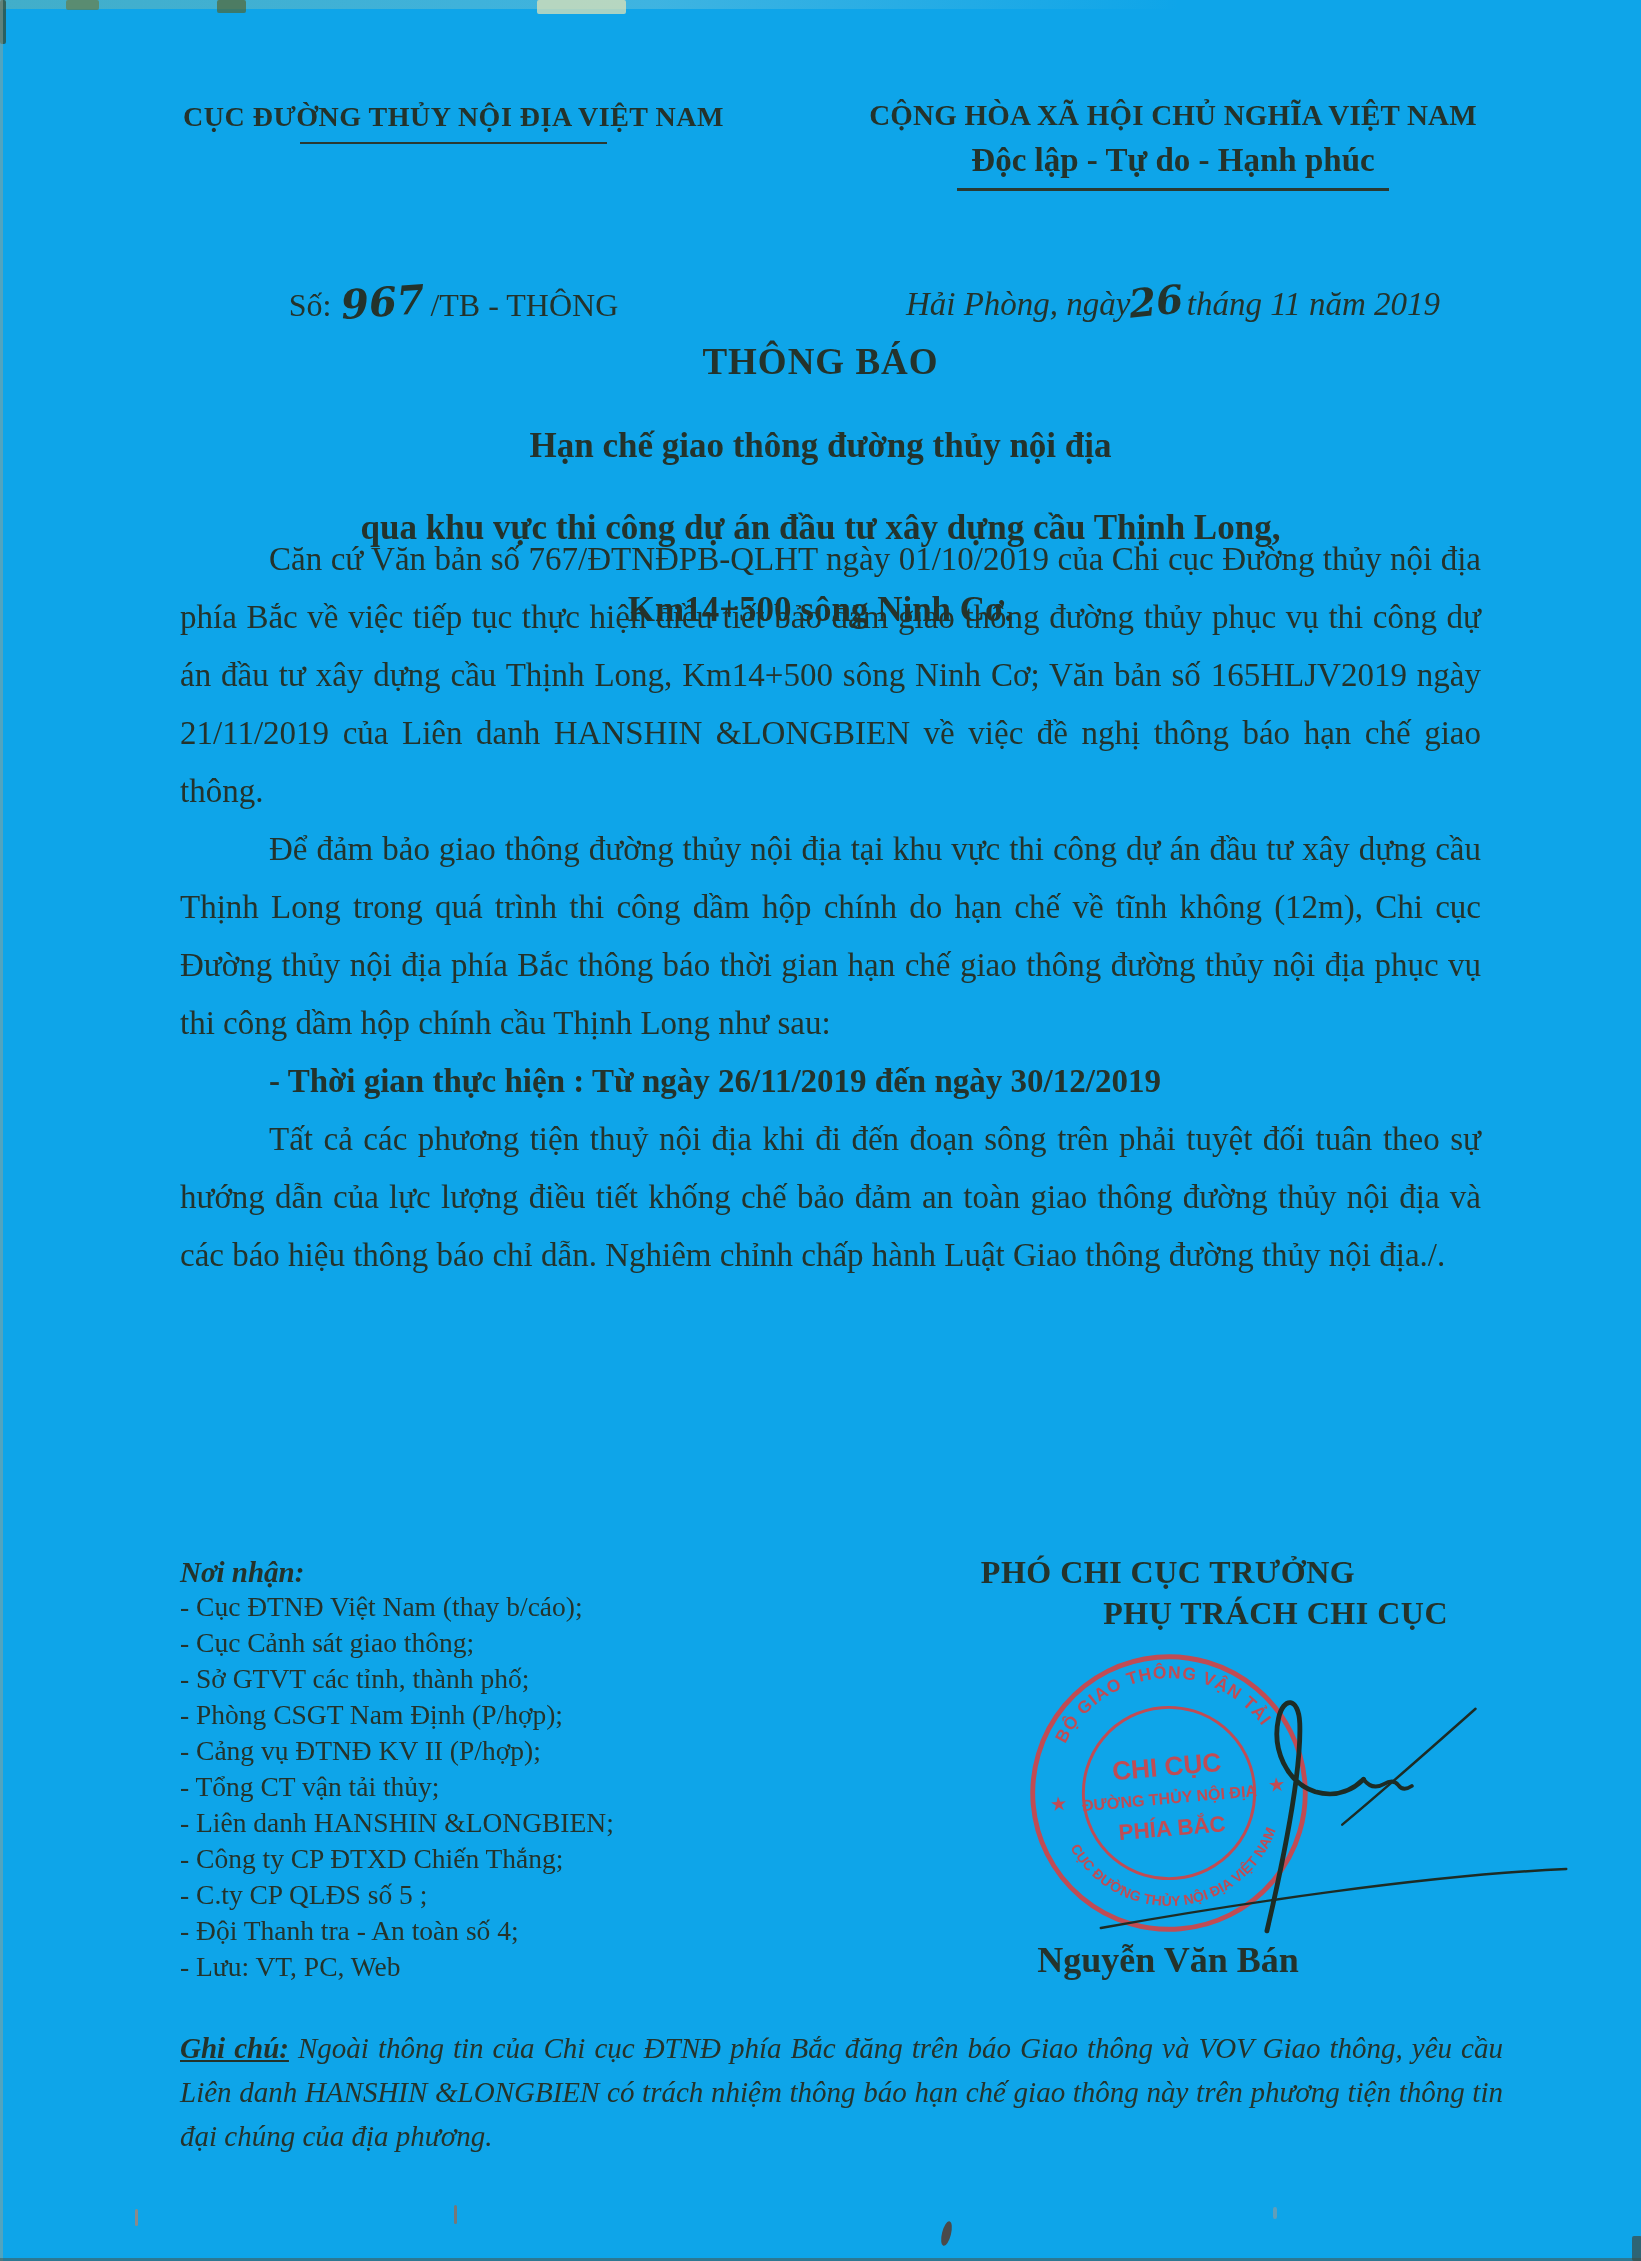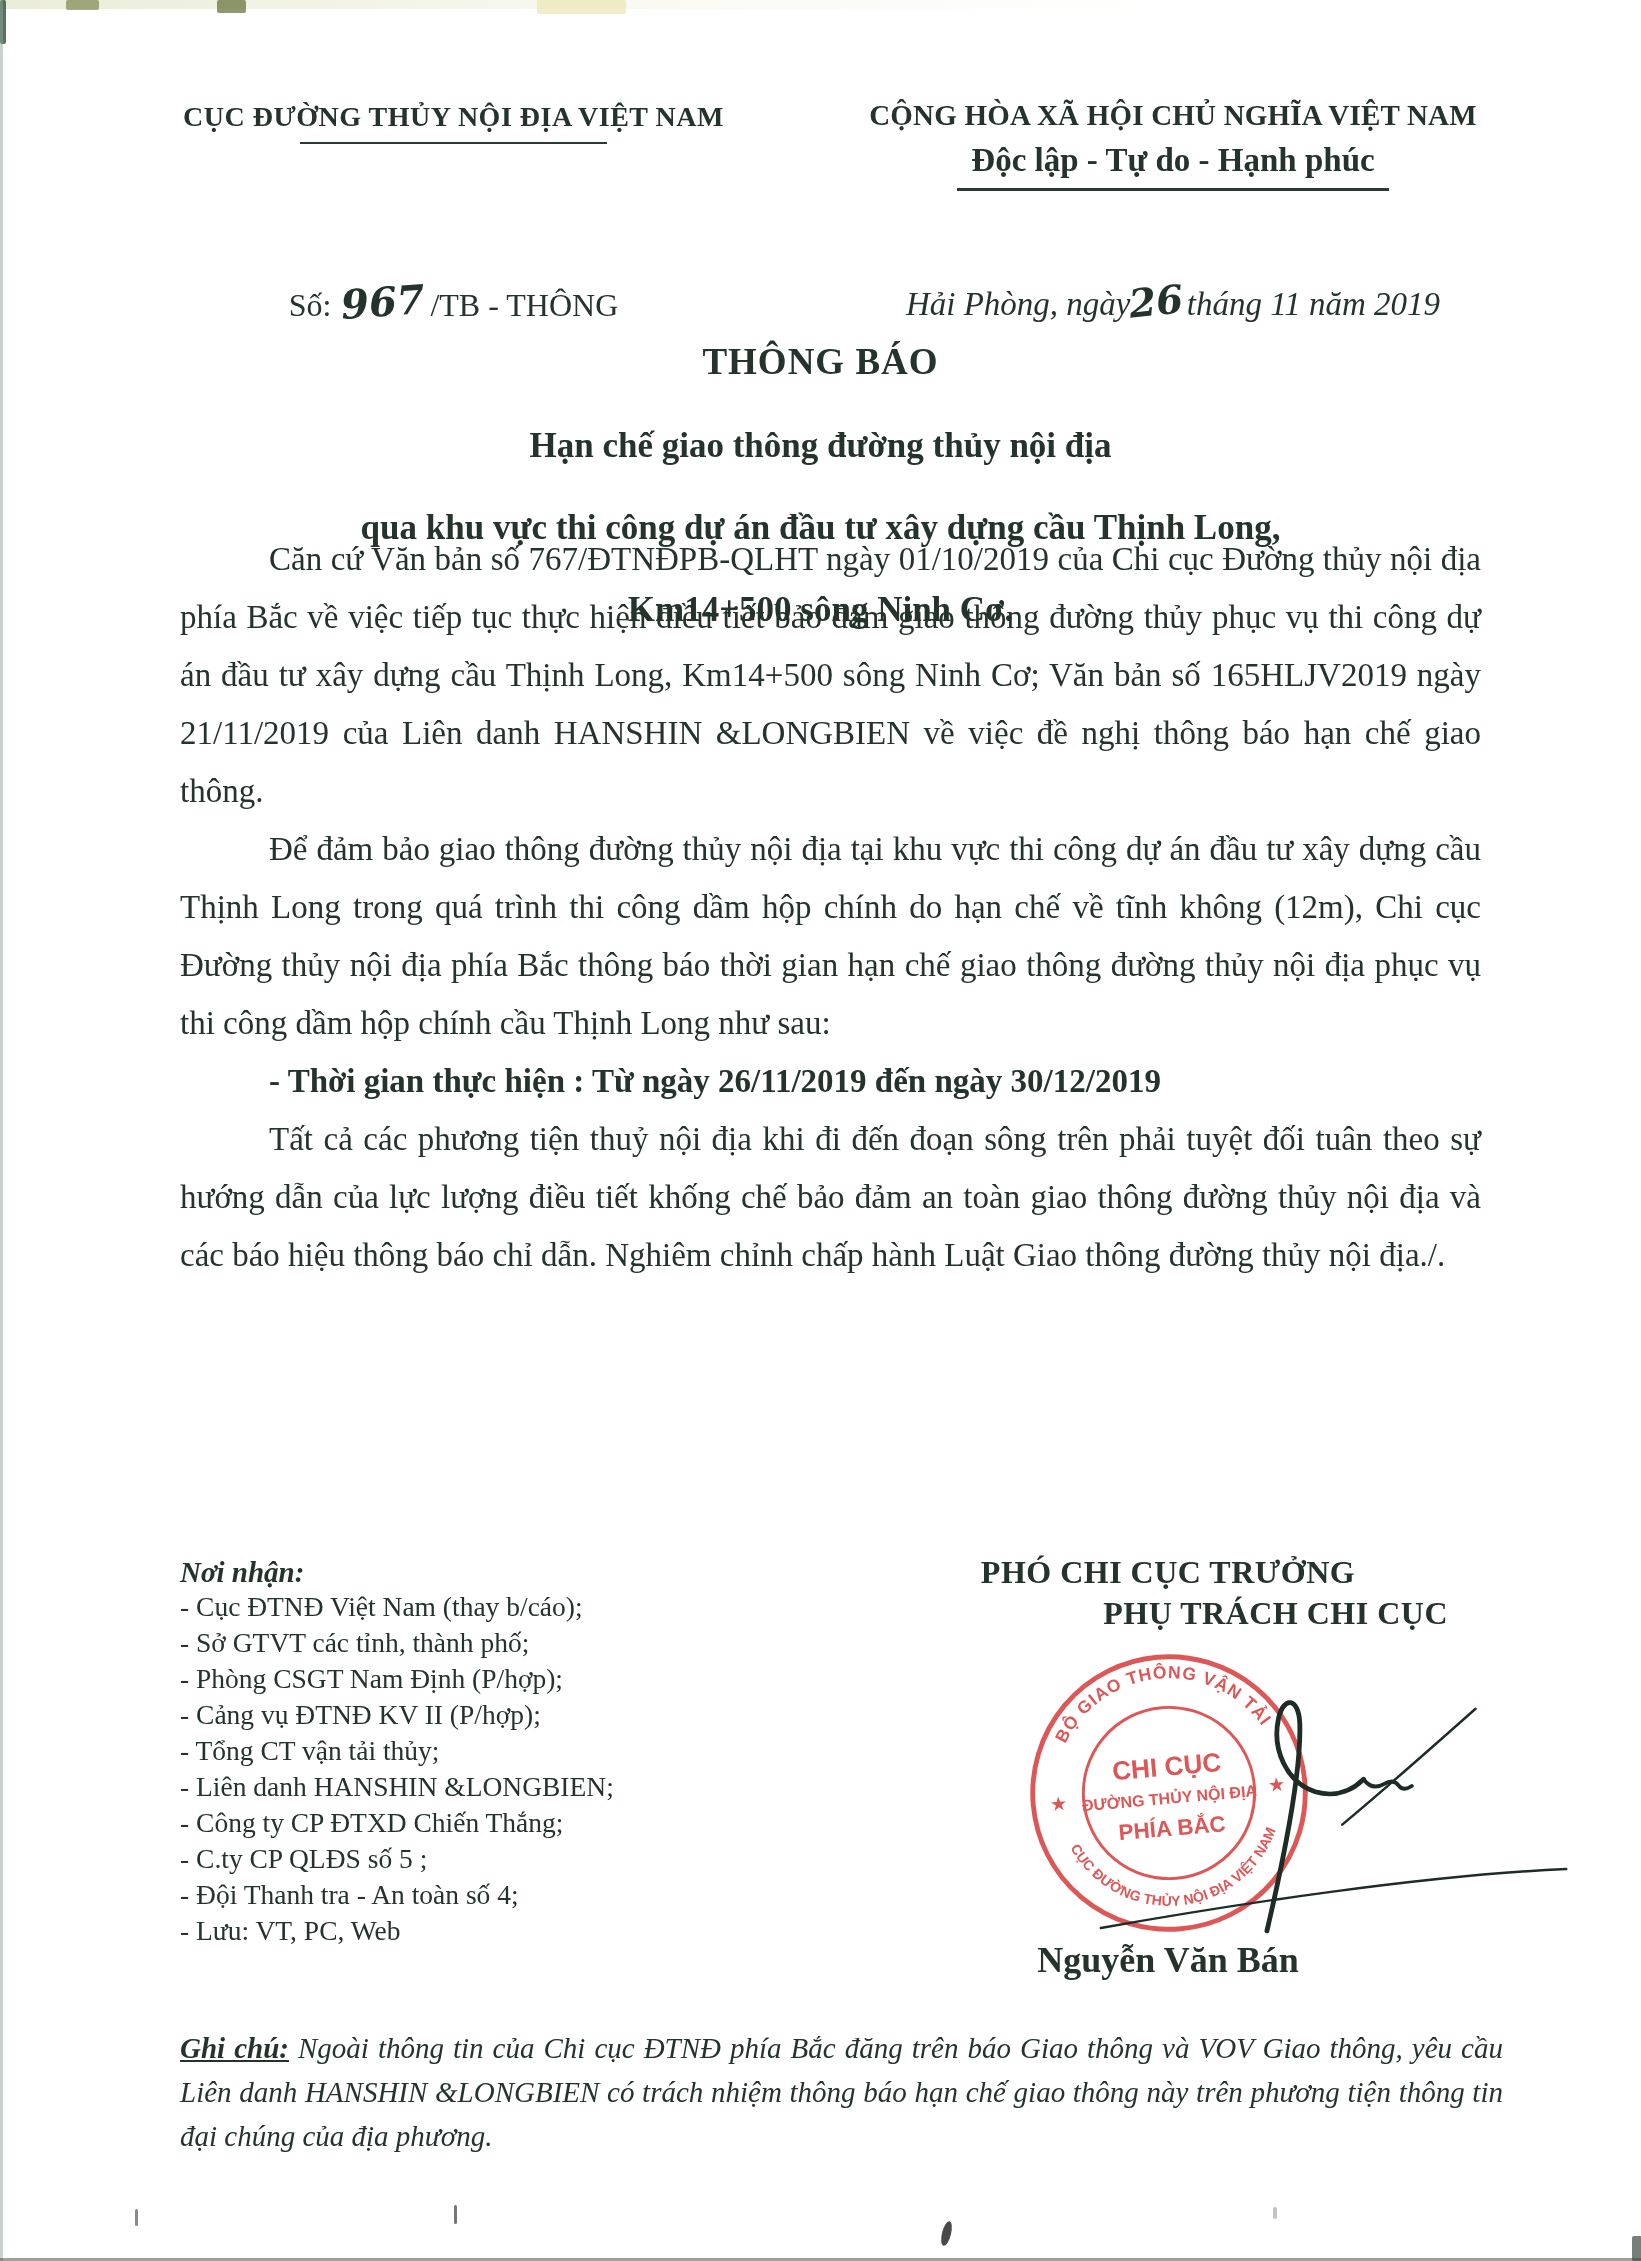--- a/index.html
+++ b/index.html
@@ -1,17 +1,17 @@
 <!DOCTYPE html>
 <html><head>
 <meta charset="utf-8">
 <style>
   html,body{margin:0;padding:0;background:#e8e8e4;}
   .page{
-    position:relative;width:1641px;height:2261px;background:#ffffff;overflow:hidden;
+    position:relative;width:1641px;height:2261px;background:#0ea5e9;overflow:hidden;
     font-family:"Liberation Serif","DejaVu Serif",serif;color:#24332c;
   }
   
   .top-strip{position:absolute;left:0;top:0;width:100%;height:8.7px;
     background:linear-gradient(90deg,rgba(186,194,128,.30),rgba(232,232,198,.22) 40%,rgba(255,255,255,0) 72%);}
   .speck{position:absolute;border-radius:1.9px;}
   .left-edge{position:absolute;left:0;top:0;width:2.9px;height:100%;background:#93a396;opacity:.5;}
   .bottom-edge{position:absolute;left:0;bottom:0;width:100%;height:2.9px;background:#47534b;opacity:.55;}
   
   .hdr-left{position:absolute;left:135px;top:99px;width:637px;text-align:center;line-height:1.28;}
@@ -96,20 +96,21 @@
   <div class="body">
     <p>Căn cứ Văn bản số 767/ĐTNĐPB-QLHT ngày 01/10/2019 của Chi cục Đường thủy nội địa phía Bắc về việc tiếp tục thực hiện điều tiết bảo đảm giao thông đường thủy phục vụ thi công dự án đầu tư xây dựng cầu Thịnh Long, Km14+500 sông Ninh Cơ; Văn bản số 165HLJV2019 ngày 21/11/2019 của Liên danh HANSHIN &amp;LONGBIEN về việc đề nghị thông báo hạn chế giao thông.</p>
     <p>Để đảm bảo giao thông đường thủy nội địa tại khu vực thi công dự án đầu tư xây dựng cầu Thịnh Long trong quá trình thi công dầm hộp chính do hạn chế về tĩnh không (12m), Chi cục Đường thủy nội địa phía Bắc thông báo thời gian hạn chế giao thông đường thủy nội địa phục vụ thi công dầm hộp chính cầu Thịnh Long như sau:</p>
     <p class="strong">- Thời gian thực hiện : Từ ngày 26/11/2019 đến ngày 30/12/2019</p>
     <p>Tất cả các phương tiện thuỷ nội địa khi đi đến đoạn sông trên phải tuyệt đối tuân theo sự hướng dẫn của lực lượng điều tiết khống chế bảo đảm an toàn giao thông đường thủy nội địa và các báo hiệu thông báo chỉ dẫn. Nghiêm chỉnh chấp hành Luật Giao thông đường thủy nội địa./.</p>
   </div>
 
   <div class="recipients">
     <div class="head">Nơi nhận:</div>
     <div class="item">- Cục ĐTNĐ Việt Nam (thay b/cáo);</div>
+    <div class="item">- Cục Cảnh sát giao thông;</div>
     <div class="item">- Sở GTVT các tỉnh, thành phố;</div>
     <div class="item">- Phòng CSGT Nam Định (P/hợp);</div>
     <div class="item">- Cảng vụ ĐTNĐ KV II (P/hợp);</div>
     <div class="item">- Tổng CT vận tải thủy;</div>
     <div class="item">- Liên danh HANSHIN &amp;LONGBIEN;</div>
     <div class="item">- Công ty CP ĐTXD Chiến Thắng;</div>
     <div class="item">- C.ty CP QLĐS số 5 ;</div>
     <div class="item">- Đội Thanh tra - An toàn số 4;</div>
     <div class="item">- Lưu: VT, PC, Web</div>
   </div>

